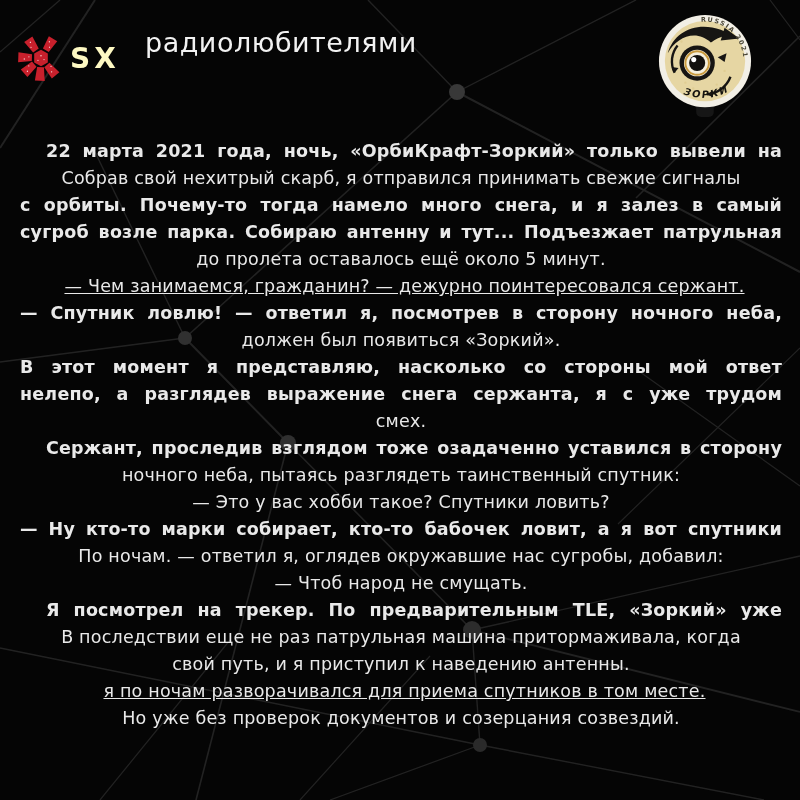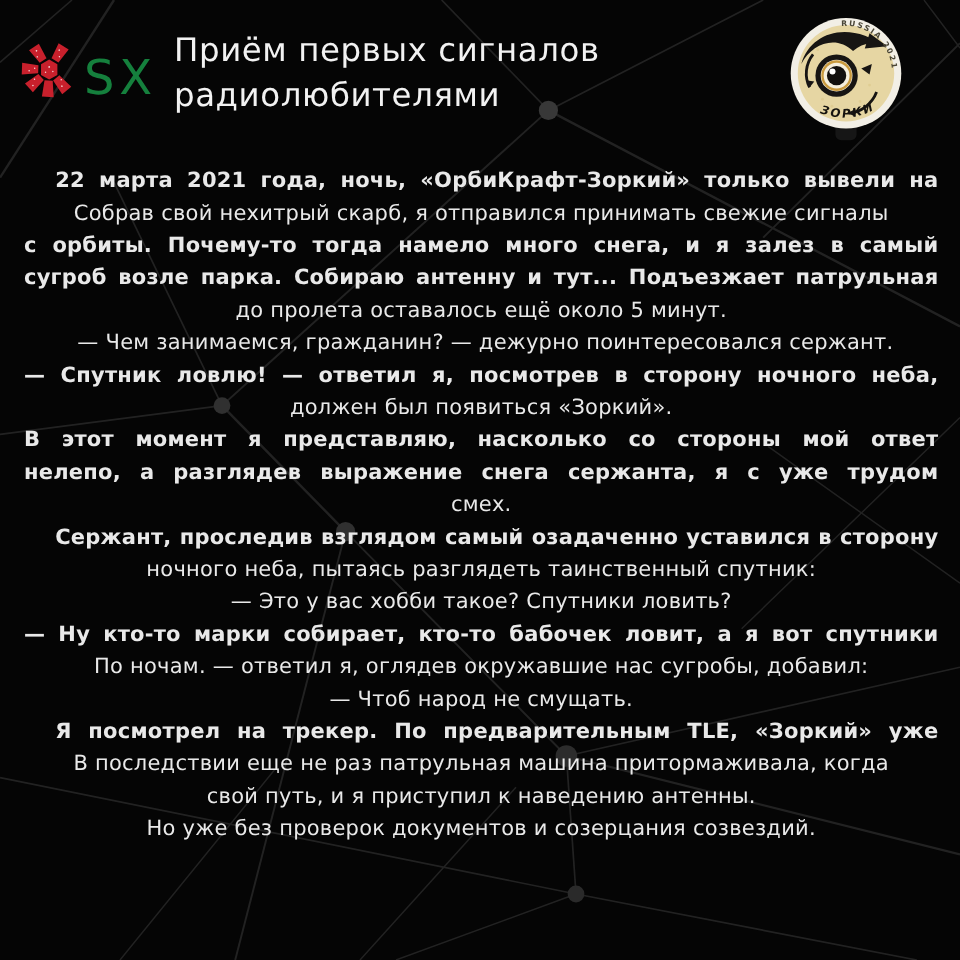--- a/index.html
+++ b/index.html
@@ -7,39 +7,39 @@
     position:relative;width:800px;height:800px;overflow:hidden;
     background:#050505;
     font-family:"DejaVu Sans","Liberation Sans",sans-serif;
   }
   .bg-net{position:absolute;left:0;top:0;z-index:0;}
   .layer{position:absolute;z-index:1;}
 
   
   .logo-mark{left:16px;top:20px;}
   .logo-text{
-    left:70px;top:42px;font-size:40px;font-weight:normal;color:#15803d;
+    left:70px;top:42px;font-size:28px;font-weight:bold;color:#fef9c3;
     letter-spacing:4px;
   }
   .title{
     left:145px;top:24px;width:480px;
     color:#f2f2f2;font-size:27px;line-height:37px;font-weight:400;
     letter-spacing:.5px;
   }
   .badge{left:656px;top:12px;}
 
   
   .article{
     left:20px;top:138px;width:762px;color:#e9e9e9;
     font-size:17.5px;line-height:27px;letter-spacing:.2px;
   }
   .tline{height:27px;overflow:hidden;white-space:normal;text-align:center;}
   .j{text-align:justify;text-align-last:justify;font-weight:bold;}
   .ind-lg{text-indent:26px;}
-  .ind-sm{text-indent:7px;}
+  .ind-sm{text-indent:7px;text-decoration:underline;}
 </style>
 </head>
 <body>
 
 <div class="canvas">
 
   <svg class="bg-net" width="800" height="800" viewBox="0 0 800 800">
     <g stroke="#262626" fill="none" opacity="0.9">
       <line x1="95" y1="0" x2="0" y2="148" stroke-width="2"></line>
       <line x1="0" y1="52" x2="60" y2="0" stroke-width="1.3"></line>
@@ -119,21 +119,20 @@
       <g transform="rotate(326 33 50)">
           <circle cx="33" cy="25" r="0.9"></circle>
           <circle cx="30" cy="31" r="0.8"></circle>
         </g>
     </g>
   </svg>
 
   <div class="layer logo-text">SX</div>
 
   <div class="layer title">
-    <div>Приём первых сигналов</div>
     <div>радиолюбителями</div>
   </div>
 
   <svg class="layer badge" width="98" height="106" viewBox="0 0 100 108">
     <path d="M41 90 h18 v12 a5 5 0 0 1 -5 5 h-8 a5 5 0 0 1 -5 -5 Z" fill="#161616"></path>
     <circle cx="50" cy="50" r="47" fill="#f2efe6"></circle>
     <circle cx="50" cy="50" r="41" fill="#e6d6a3"></circle>
     <g fill="#e0cd93">
       <circle cx="30" cy="72" r="1.2"></circle>
         <circle cx="38" cy="78" r="1.2"></circle>
@@ -171,25 +170,26 @@
     <div class="tline">Собрав свой нехитрый скарб, я отправился принимать свежие сигналы</div>
     <div class="tline j">с орбиты. Почему-то тогда намело много снега, и я залез в самый большой</div>
     <div class="tline j">сугроб возле парка. Собираю антенну и тут... Подъезжает патрульная</div>
     <div class="tline">до пролета оставалось ещё около 5 минут.</div>
     <div class="tline ind-sm">— Чем занимаемся, гражданин? — дежурно поинтересовался сержант.</div>
     <div class="tline j">— Спутник ловлю! — ответил я, посмотрев в сторону ночного неба, откуда</div>
     <div class="tline">должен был появиться «Зоркий».</div>
     <div class="tline j">В этот момент я представляю, насколько со стороны мой ответ выглядит</div>
     <div class="tline j">нелепо, а разглядев выражение снега сержанта, я с уже трудом сдерживал</div>
     <div class="tline">смех.</div>
-    <div class="tline j ind-lg">Сержант, проследив взглядом самый озадаченно уставился в сторону</div>
+    <div class="tline j ind-lg">Сержант, проследив взглядом тоже озадаченно уставился в сторону</div>
     <div class="tline">ночного неба, пытаясь разглядеть таинственный спутник:</div>
     <div class="tline">— Это у вас хобби такое? Спутники ловить?</div>
     <div class="tline j">— Ну кто-то марки собирает, кто-то бабочек ловит, а я вот спутники ловлю.</div>
     <div class="tline">По ночам. — ответил я, оглядев окружавшие нас сугробы, добавил:</div>
     <div class="tline">— Чтоб народ не смущать.</div>
     <div class="tline j ind-lg">Я посмотрел на трекер. По предварительным TLE, «Зоркий» уже начал</div>
     <div class="tline">В последствии еще не раз патрульная машина притормаживала, когда</div>
     <div class="tline">свой путь, и я приступил к наведению антенны.</div>
+    <div class="tline ind-sm">я по ночам разворачивался для приема спутников в том месте.</div>
     <div class="tline">Но уже без проверок документов и созерцания созвездий.</div>
   </div>
 
 </div>
 
 </body></html>

